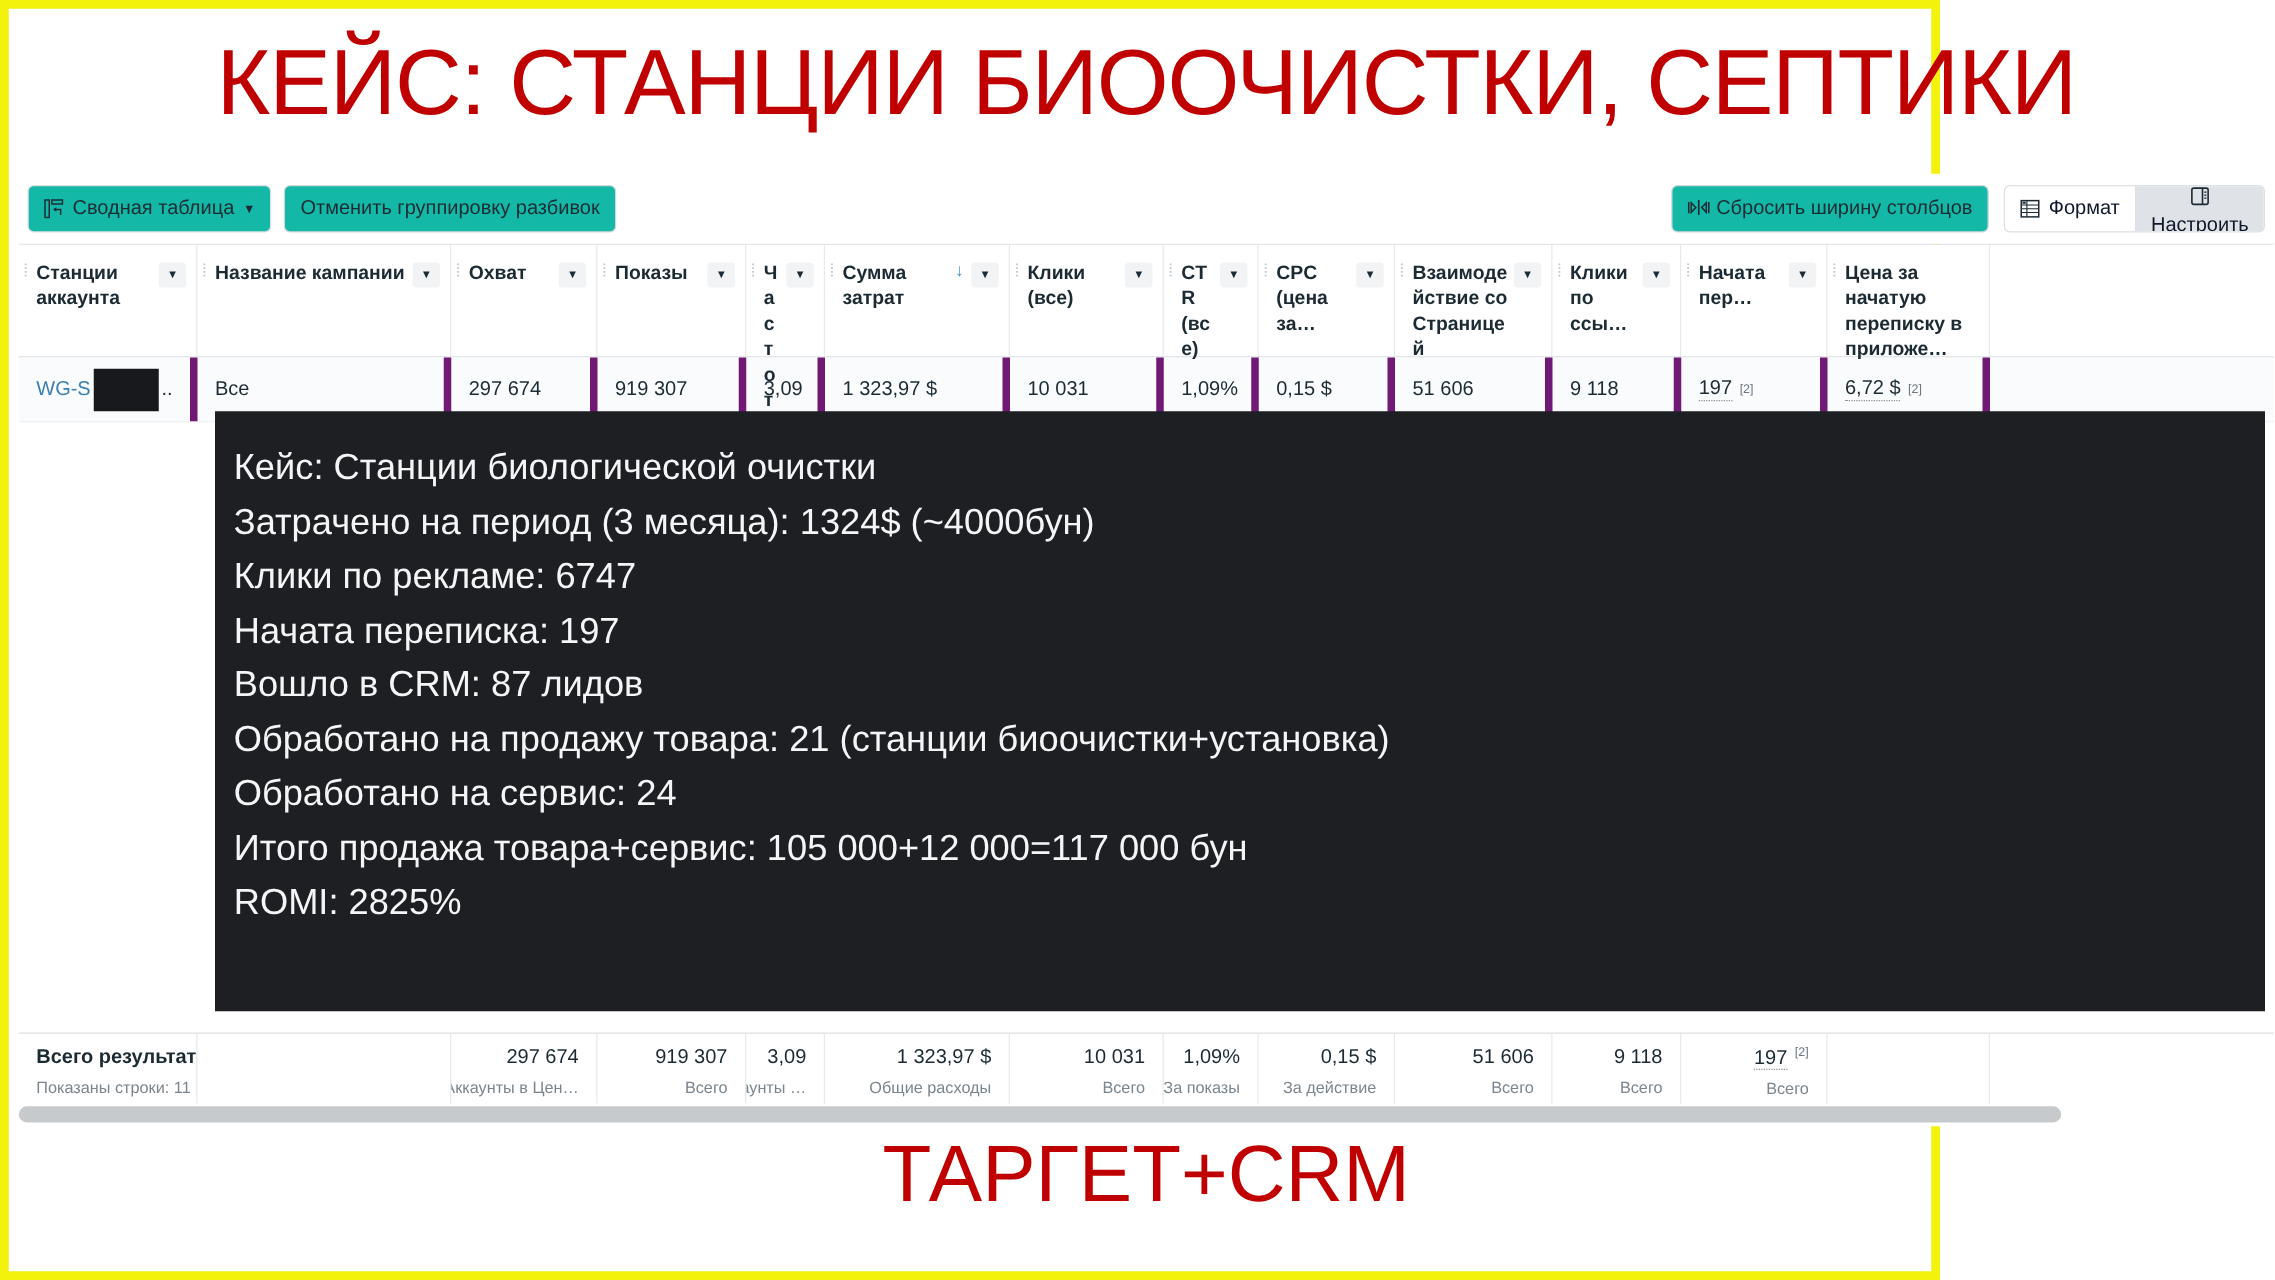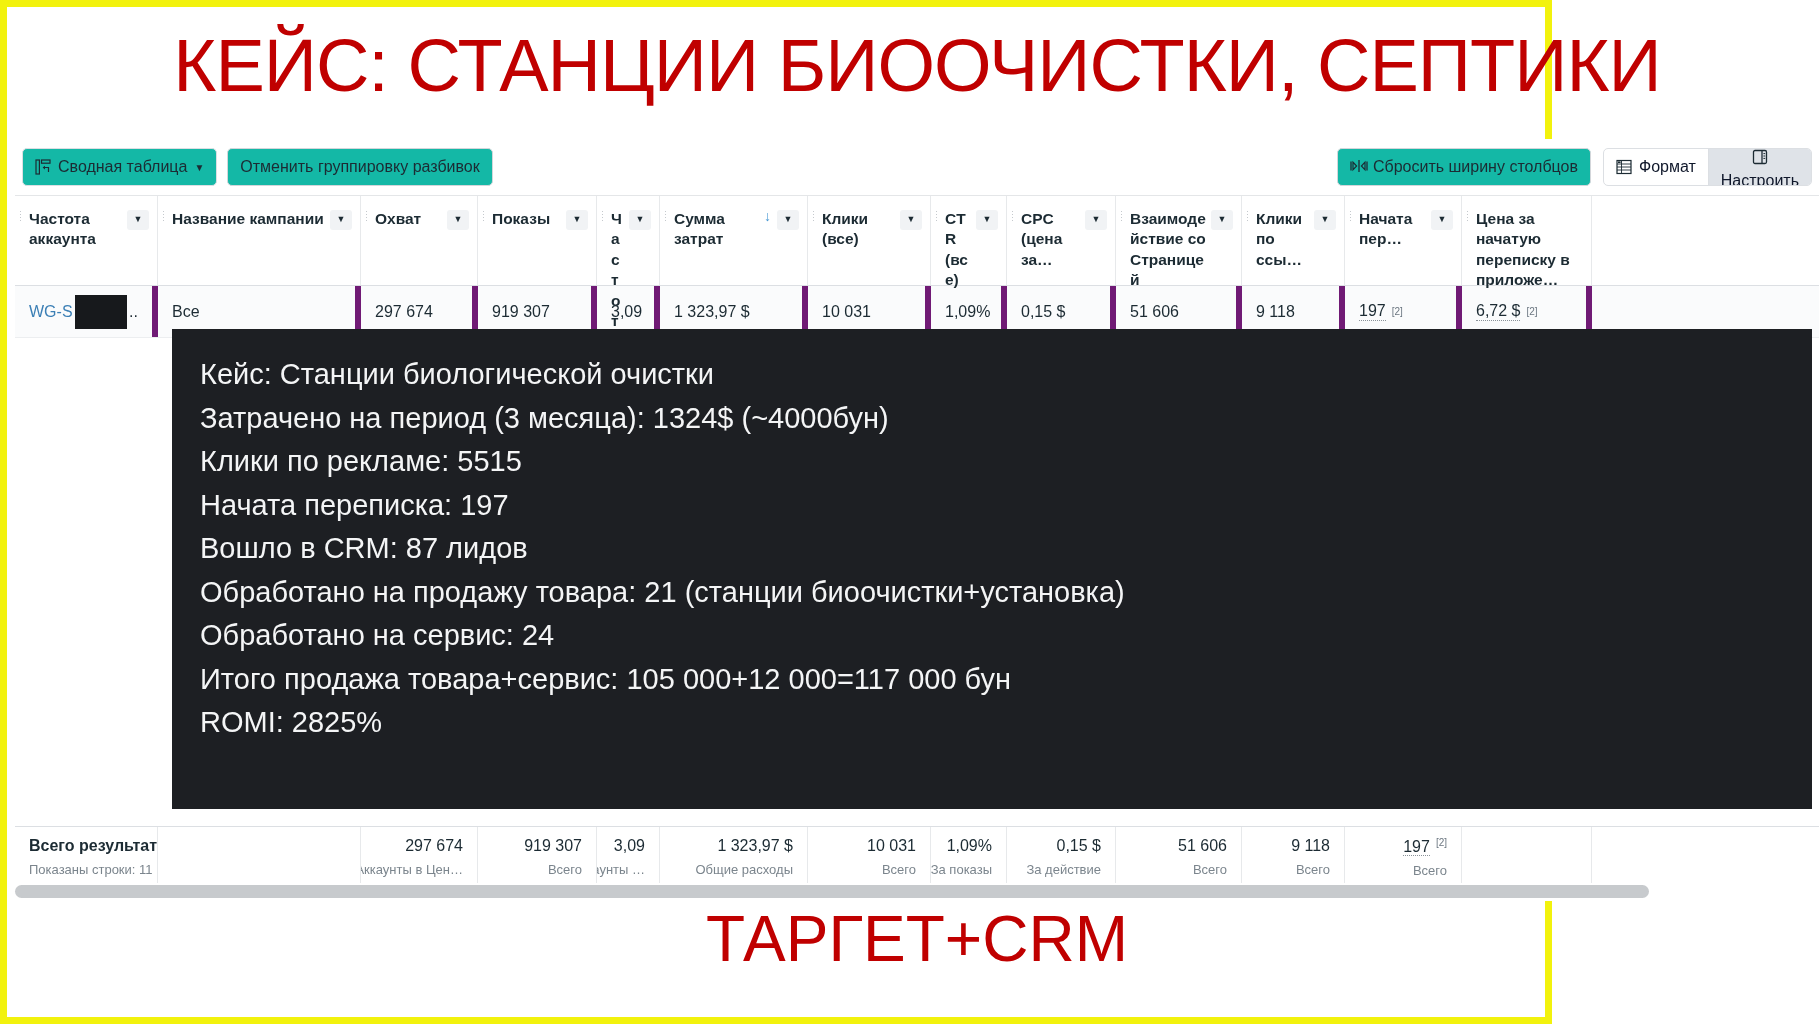--- a/index.html
+++ b/index.html
@@ -191,21 +191,21 @@
     width: 1634px; height: 13px;
     background: #c7cacd; border-radius: 7px;
   }
 
   
   #overlay {
     position: absolute;
     left: 165px; top: 322px;
     width: 1640px; height: 480px;
     background: #1d1f23;
-    padding: 24px 0 0 28px;
+    padding: 24px 0 0 15px;
   }
   #overlay .line {
     color: #f4f5f6;
     font-size: 29px;
     line-height: 43.5px;
     white-space: nowrap;
     font-weight: 400;
   }
 </style>
 </head>
@@ -273,21 +273,21 @@
         <span>Настроить</span>
       </div>
     </div>
   </div>
 
   <div id="table">
 
     <div class="thead" id="thead">
         <div class="th" style="width: 143px;">
           <span class="grip"></span>
-          <span class="lbl">Частота аккаунта</span>
+          <span class="lbl">Станции аккаунта</span>
           <span class="hdr-caret">▼</span>
         </div>
         <div class="th" style="width: 203px;">
           <span class="grip"></span>
           <span class="lbl">Название кампании</span>
           <span class="hdr-caret">▼</span>
         </div>
         <div class="th" style="width: 117px;">
           <span class="grip"></span>
           <span class="lbl">Охват</span>
@@ -427,21 +427,21 @@
       </div>
   </div>
 
   <div id="hscroll">
     <div class="thumb"></div>
   </div>
 
   <div id="overlay">
       <div class="line">Кейс: Станции биологической очистки</div>
       <div class="line">Затрачено на период (3 месяца): 1324$ (~4000бун)</div>
-      <div class="line">Клики по рекламе: 5515</div>
+      <div class="line">Клики по рекламе: 6747</div>
       <div class="line">Начата переписка: 197</div>
       <div class="line">Вошло в CRM: 87 лидов</div>
       <div class="line">Обработано на продажу товара: 21 (станции биоочистки+установка)</div>
       <div class="line">Обработано на сервис: 24</div>
       <div class="line">Итого продажа товара+сервис: 105 000+12 000=117 000 бун</div>
       <div class="line">ROMI:  2825%</div>
     </div>
 
   <div class="footline">ТАРГЕТ+CRM</div>
 </div>

